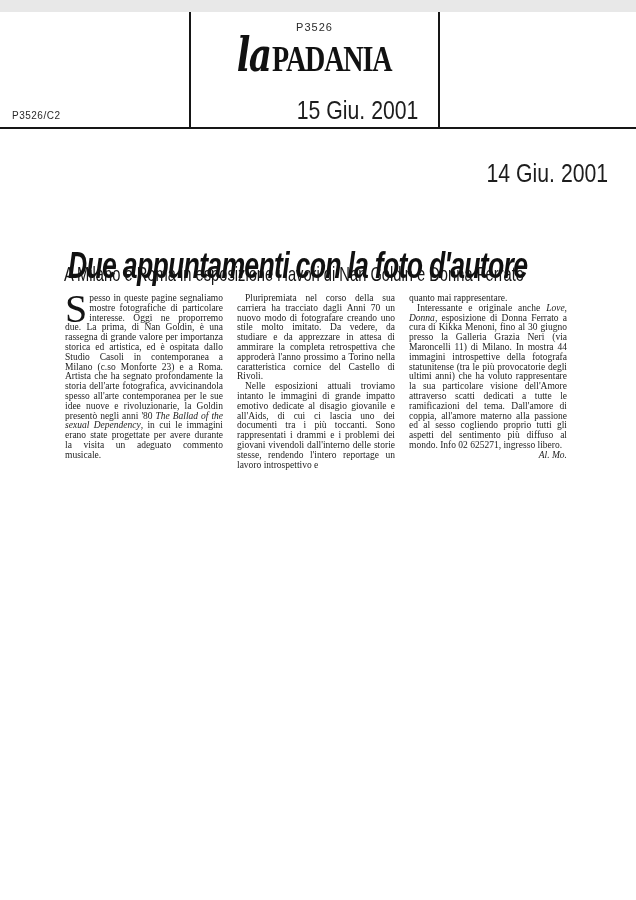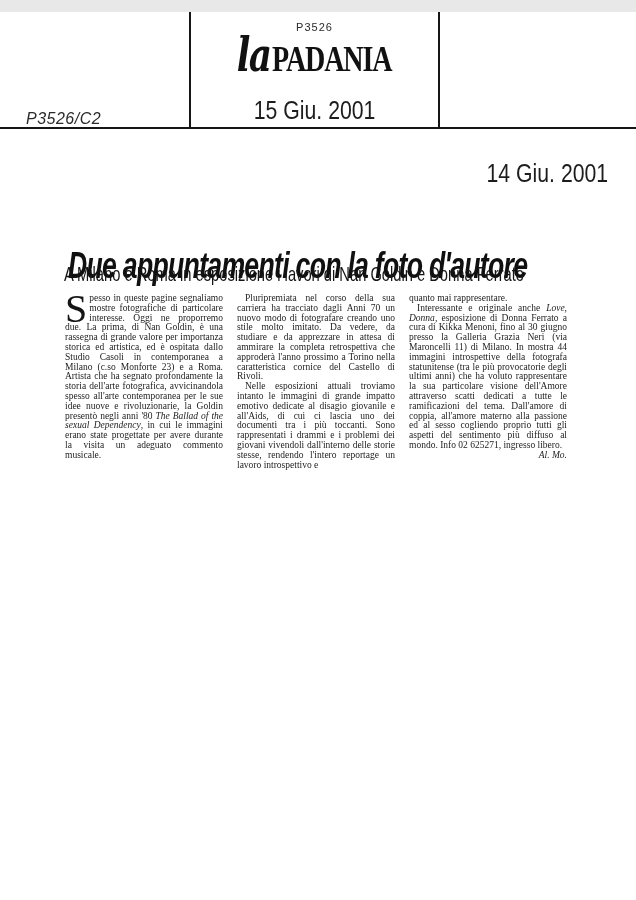--- a/index.html
+++ b/index.html
@@ -50,28 +50,29 @@
   .masthead-name {
     font-family: "Liberation Serif", serif;
     font-weight: bold;
     font-size: 36px; line-height: 46px;
     letter-spacing: -1.5px;
     color: #111;
   }
   .stamp-date {
     position: absolute; left: 191px; top: 84px; width: 247px;
     text-align: center;
+    padding-left: 43px;
   }
   .stamp-date .scale, .article-date .scale {
     display: inline-block; transform: scaleX(0.85); transform-origin: center;
     font-size: 25px; color: #1d1d1d; white-space: nowrap;
   }
   .side-code {
-    position: absolute; left: 26px; top: 98px;
-    font-size: 16px; color: #2a2a2a; letter-spacing: 0.5px; font-style: italic;
+    position: absolute; left: 12px; top: 98px;
+    font-size: 10px; color: #2a2a2a; letter-spacing: 0.5px;
   }
 
   
   .article-date {
     position: absolute; right: 28px; top: 147px;
     text-align: right;
   }
   .article-date .scale { transform-origin: right; }
 
   

